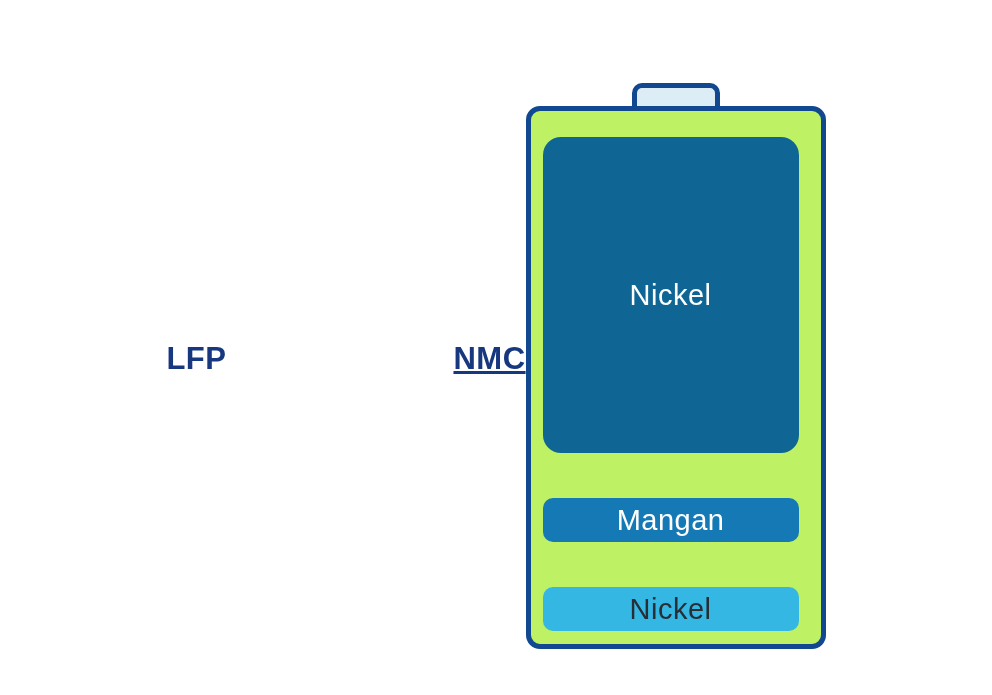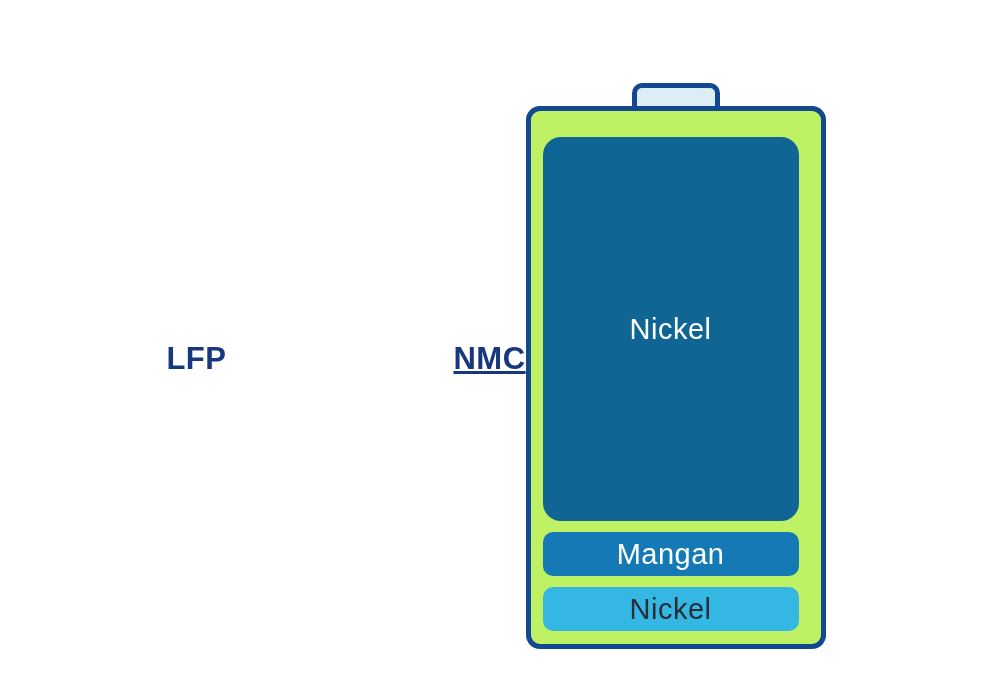--- a/index.html
+++ b/index.html
@@ -64,21 +64,21 @@
   .battery-body.lfp { gap: 8px; }
   .battery-body.nmc { gap: 11px; }
   .segment {
     display: flex;
     align-items: center;
     justify-content: center;
     font-size: 29px;
     letter-spacing: 0.5px;
   }
   .segment.block { border-radius: 18px; }
-  .segment.bar   { border-radius: 10px; height: 44px; flex: 0 0 44px; }
+  .segment.bar   { border-radius: 10px; height: 44px; flex: 0 0 44px; margin-top: 34px; }
   .segment.fixed-tall { height: 242px; flex: 0 0 242px; }
   .segment.grow { flex: 1 1 auto; }
 </style>
 </head>
 <body style="background: rgb(255, 255, 255);">
 
 <div class="canvas">
 
   <section class="battery-group">
     <h2 class="battery-title" style="color: rgb(23, 56, 126);">LFP</h2>

